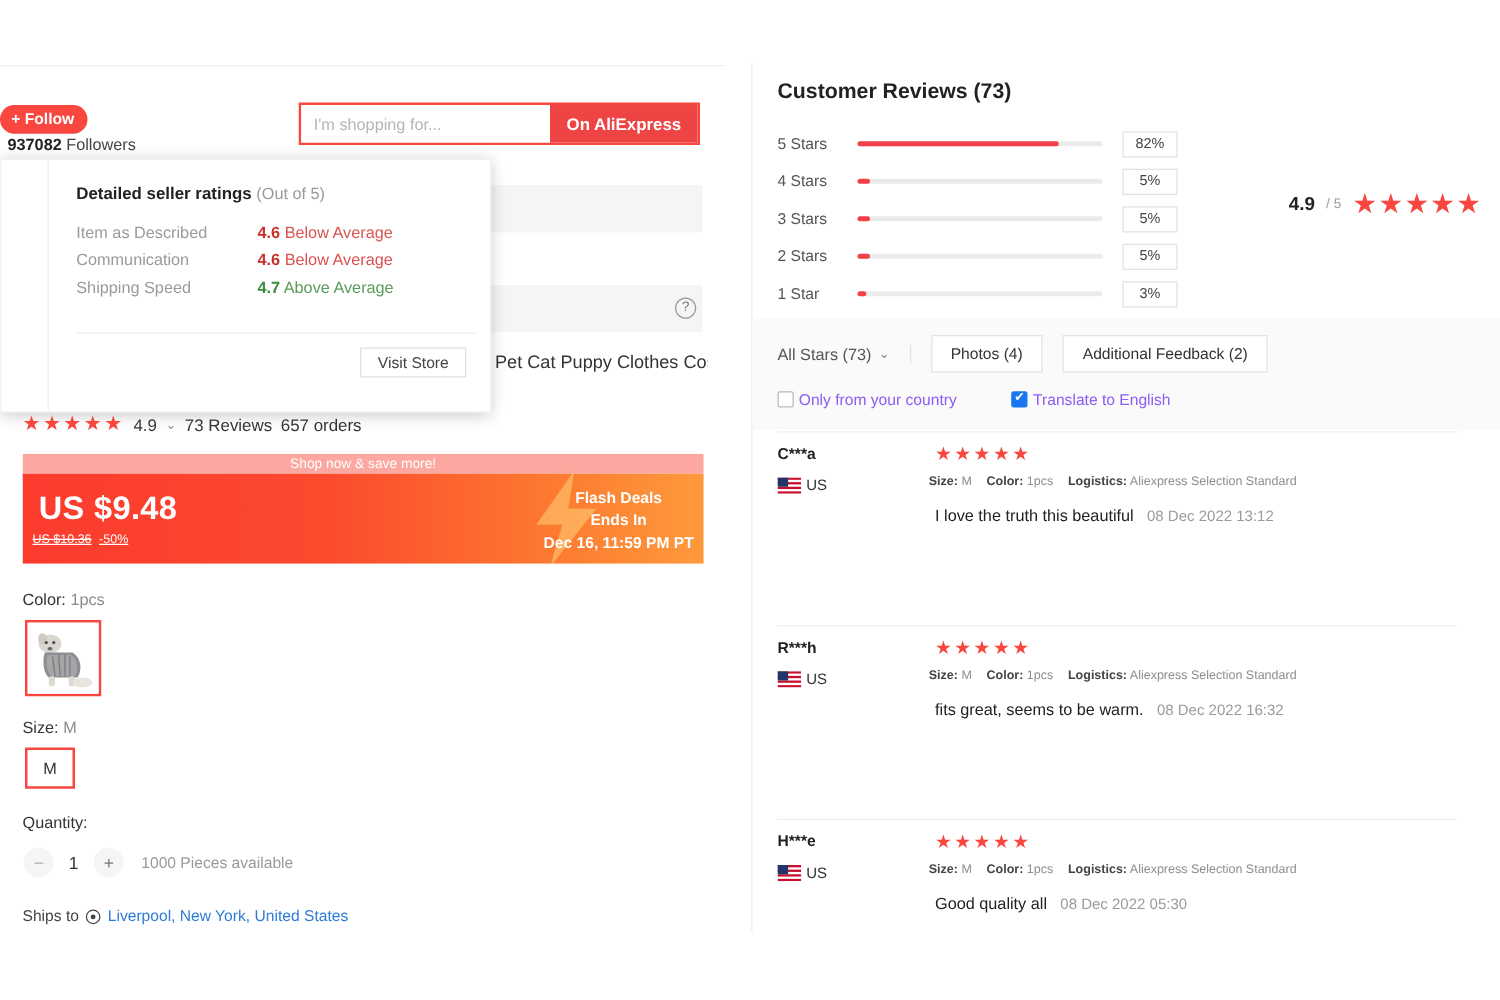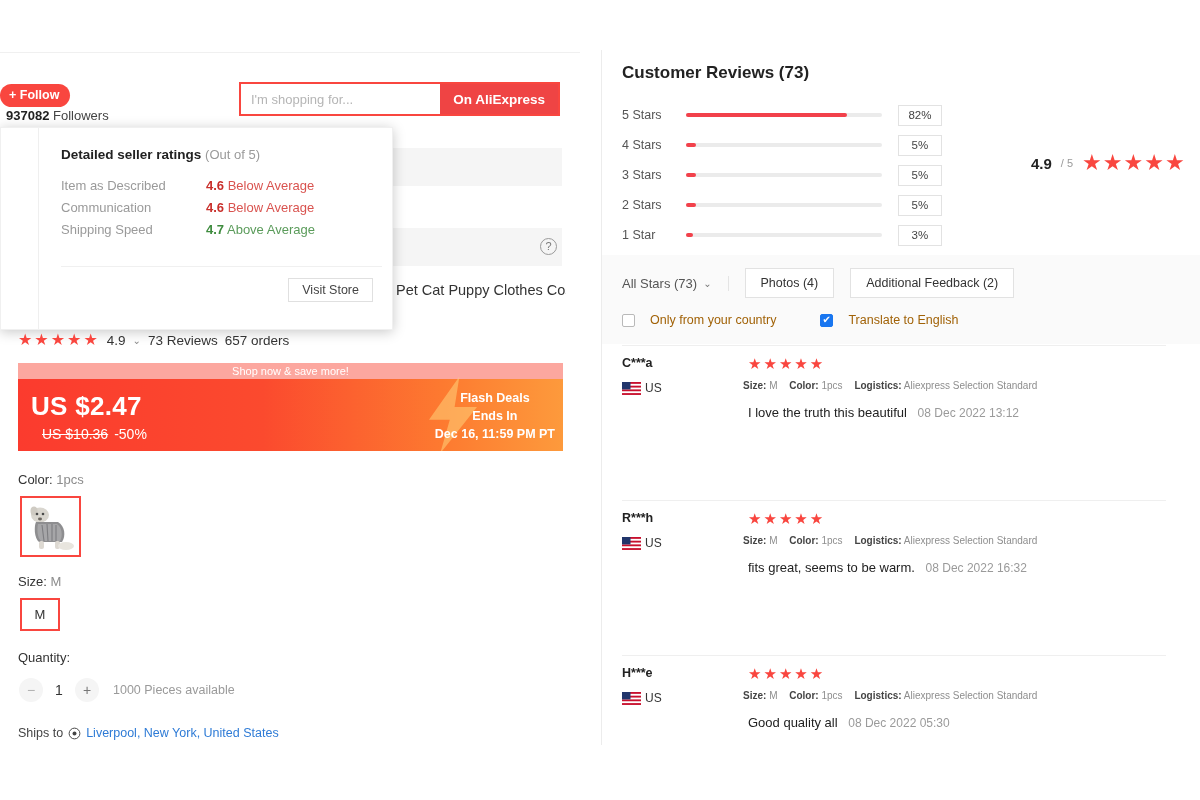--- a/index.html
+++ b/index.html
@@ -122,21 +122,21 @@
   .deal-top {
     height:16px; background:#fca79f; color:#fff;
     font-size:11px; text-align:center; line-height:16px;
   }
   .deal-body {
     position:relative; height:72px;
     background:linear-gradient(90deg,#fb3b2e 0%, #fb4a2e 45%, #fd7a30 78%, #fd9a3c 100%);
     color:#fff;
   }
   .deal-price { position:absolute; left:13px; top:12px; font-size:26px; font-weight:bold; letter-spacing:.3px; }
-  .deal-old { position:absolute; left:24px; top:47px; font-size:14px; }
+  .deal-old { position:absolute; left:8px; top:47px; font-size:10px;text-decoration:underline; }
   .deal-old .strike { text-decoration:line-through; }
   .deal-old .pct { margin-left:6px; }
   .bolt { position:absolute; left:395px; top:-4px; width:80px; height:80px; opacity:.55; }
   .deal-right { position:absolute; right:8px; top:10px; text-align:center; line-height:1.45; }
   .deal-right .l1 { font-size:12.5px; font-weight:bold; }
   .deal-right .l2 { font-size:12.5px; font-weight:bold; }
   .deal-right .l3 { font-size:12.5px; font-weight:bold; }
 
   
   .sku-label { position:absolute; font-size:13px; color:#333; white-space:nowrap; }
@@ -204,21 +204,21 @@
   .filter-band { position:absolute; left:1px; top:255px; width:598px; height:89px; background:#fafafa; }
   .filter-row { position:absolute; left:21px; top:268px; display:flex; align-items:center; gap:0; }
   .all-stars { font-size:13px; color:#555; display:flex; align-items:center; gap:6px; cursor:pointer; white-space:nowrap; padding-right:16px; border-right:1px solid #e4e4e4; }
   .all-stars .cv { font-size:10px; color:#777; }
   .chip {
     margin-left:16px; border:1px solid #e2e2e2; background:#fff;
     padding:7px 15px; font-size:12.5px; color:#333; cursor:pointer;
     white-space:nowrap; font-family:"Liberation Sans", sans-serif;
   }
   .check-row { position:absolute; left:21px; top:313px; display:flex; align-items:center; gap:44px; }
-  .chk { display:flex; align-items:center; gap:15px; font-size:12.5px; color:#a16207; cursor:pointer; white-space:nowrap; }
+  .chk { display:flex; gap:4px; font-size:12.5px; color:#8b5cf6; cursor:pointer; white-space:nowrap; }
   .box { width:13px; height:13px; border:1px solid #b9b9b9; background:#fff; border-radius:2px; display:inline-block; }
   .box.on { background:#1976f0; border-color:#1976f0; position:relative; }
   .box.on:after {
     content:"✔"; position:absolute; left:1px; top:-2px;
     color:#fff; font-size:10px; line-height:13px;
   }
 
   
   .review { position:absolute; left:0; width:599px; }
   .rv1 { top:345px; height:155px; }
@@ -293,21 +293,21 @@
       <span class="rl-rev">73 Reviews</span>
       <span class="rl-ord">657 orders</span>
     </div>
 
     <div class="deal">
       <div class="deal-top">Shop now &amp; save more!</div>
       <div class="deal-body">
         <svg class="bolt" viewBox="0 0 100 100">
           <polygon points="58,2 20,56 46,56 34,98 80,40 52,40" fill="#ffd27a"></polygon>
         </svg>
-        <div class="deal-price">US $2.47</div>
+        <div class="deal-price">US $9.48</div>
         <div class="deal-old">
           <span class="strike">US $10.36</span><span class="pct">-50%</span>
         </div>
         <div class="deal-right">
           <div class="l1">Flash Deals</div>
           <div class="l2">Ends In</div>
           <div class="l3">Dec 16, 11:59 PM PT</div>
         </div>
       </div>
     </div>

